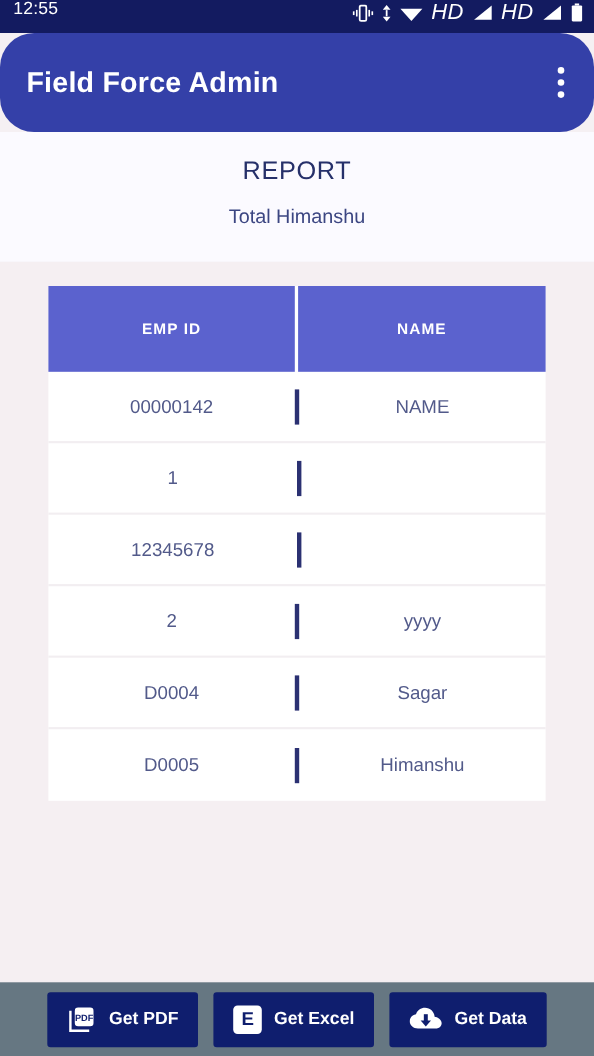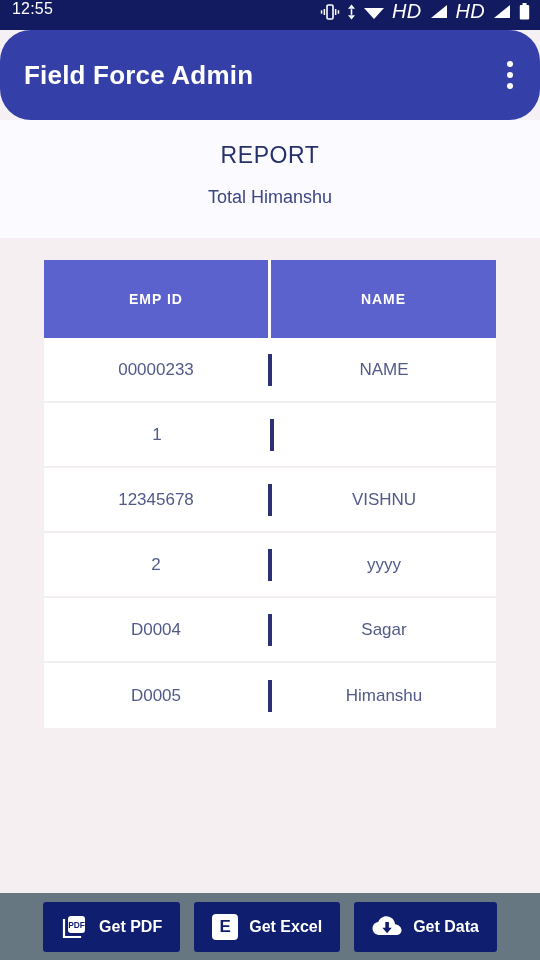--- a/index.html
+++ b/index.html
@@ -193,32 +193,31 @@
 <div id="content">
   <div id="report-table">
 
     <div id="table-head">
       <div class="head-cell col-id">EMP ID</div>
       <div class="head-cell col-name">NAME</div>
     </div>
 
     <div id="table-body">
         <div class="t-row">
-          <div class="cell col-id">00000233</div>
+          <div class="cell col-id">00000142</div>
           <div class="row-div"></div>
           <div class="cell col-name">NAME</div>
         </div>
         <div class="t-row">
           <div class="cell col-id">1</div>
           <div class="row-div"></div>
         </div>
         <div class="t-row">
           <div class="cell col-id">12345678</div>
           <div class="row-div"></div>
-          <div class="cell col-name">VISHNU</div>
         </div>
         <div class="t-row">
           <div class="cell col-id">2</div>
           <div class="row-div"></div>
           <div class="cell col-name">yyyy</div>
         </div>
         <div class="t-row">
           <div class="cell col-id">D0004</div>
           <div class="row-div"></div>
           <div class="cell col-name">Sagar</div>

